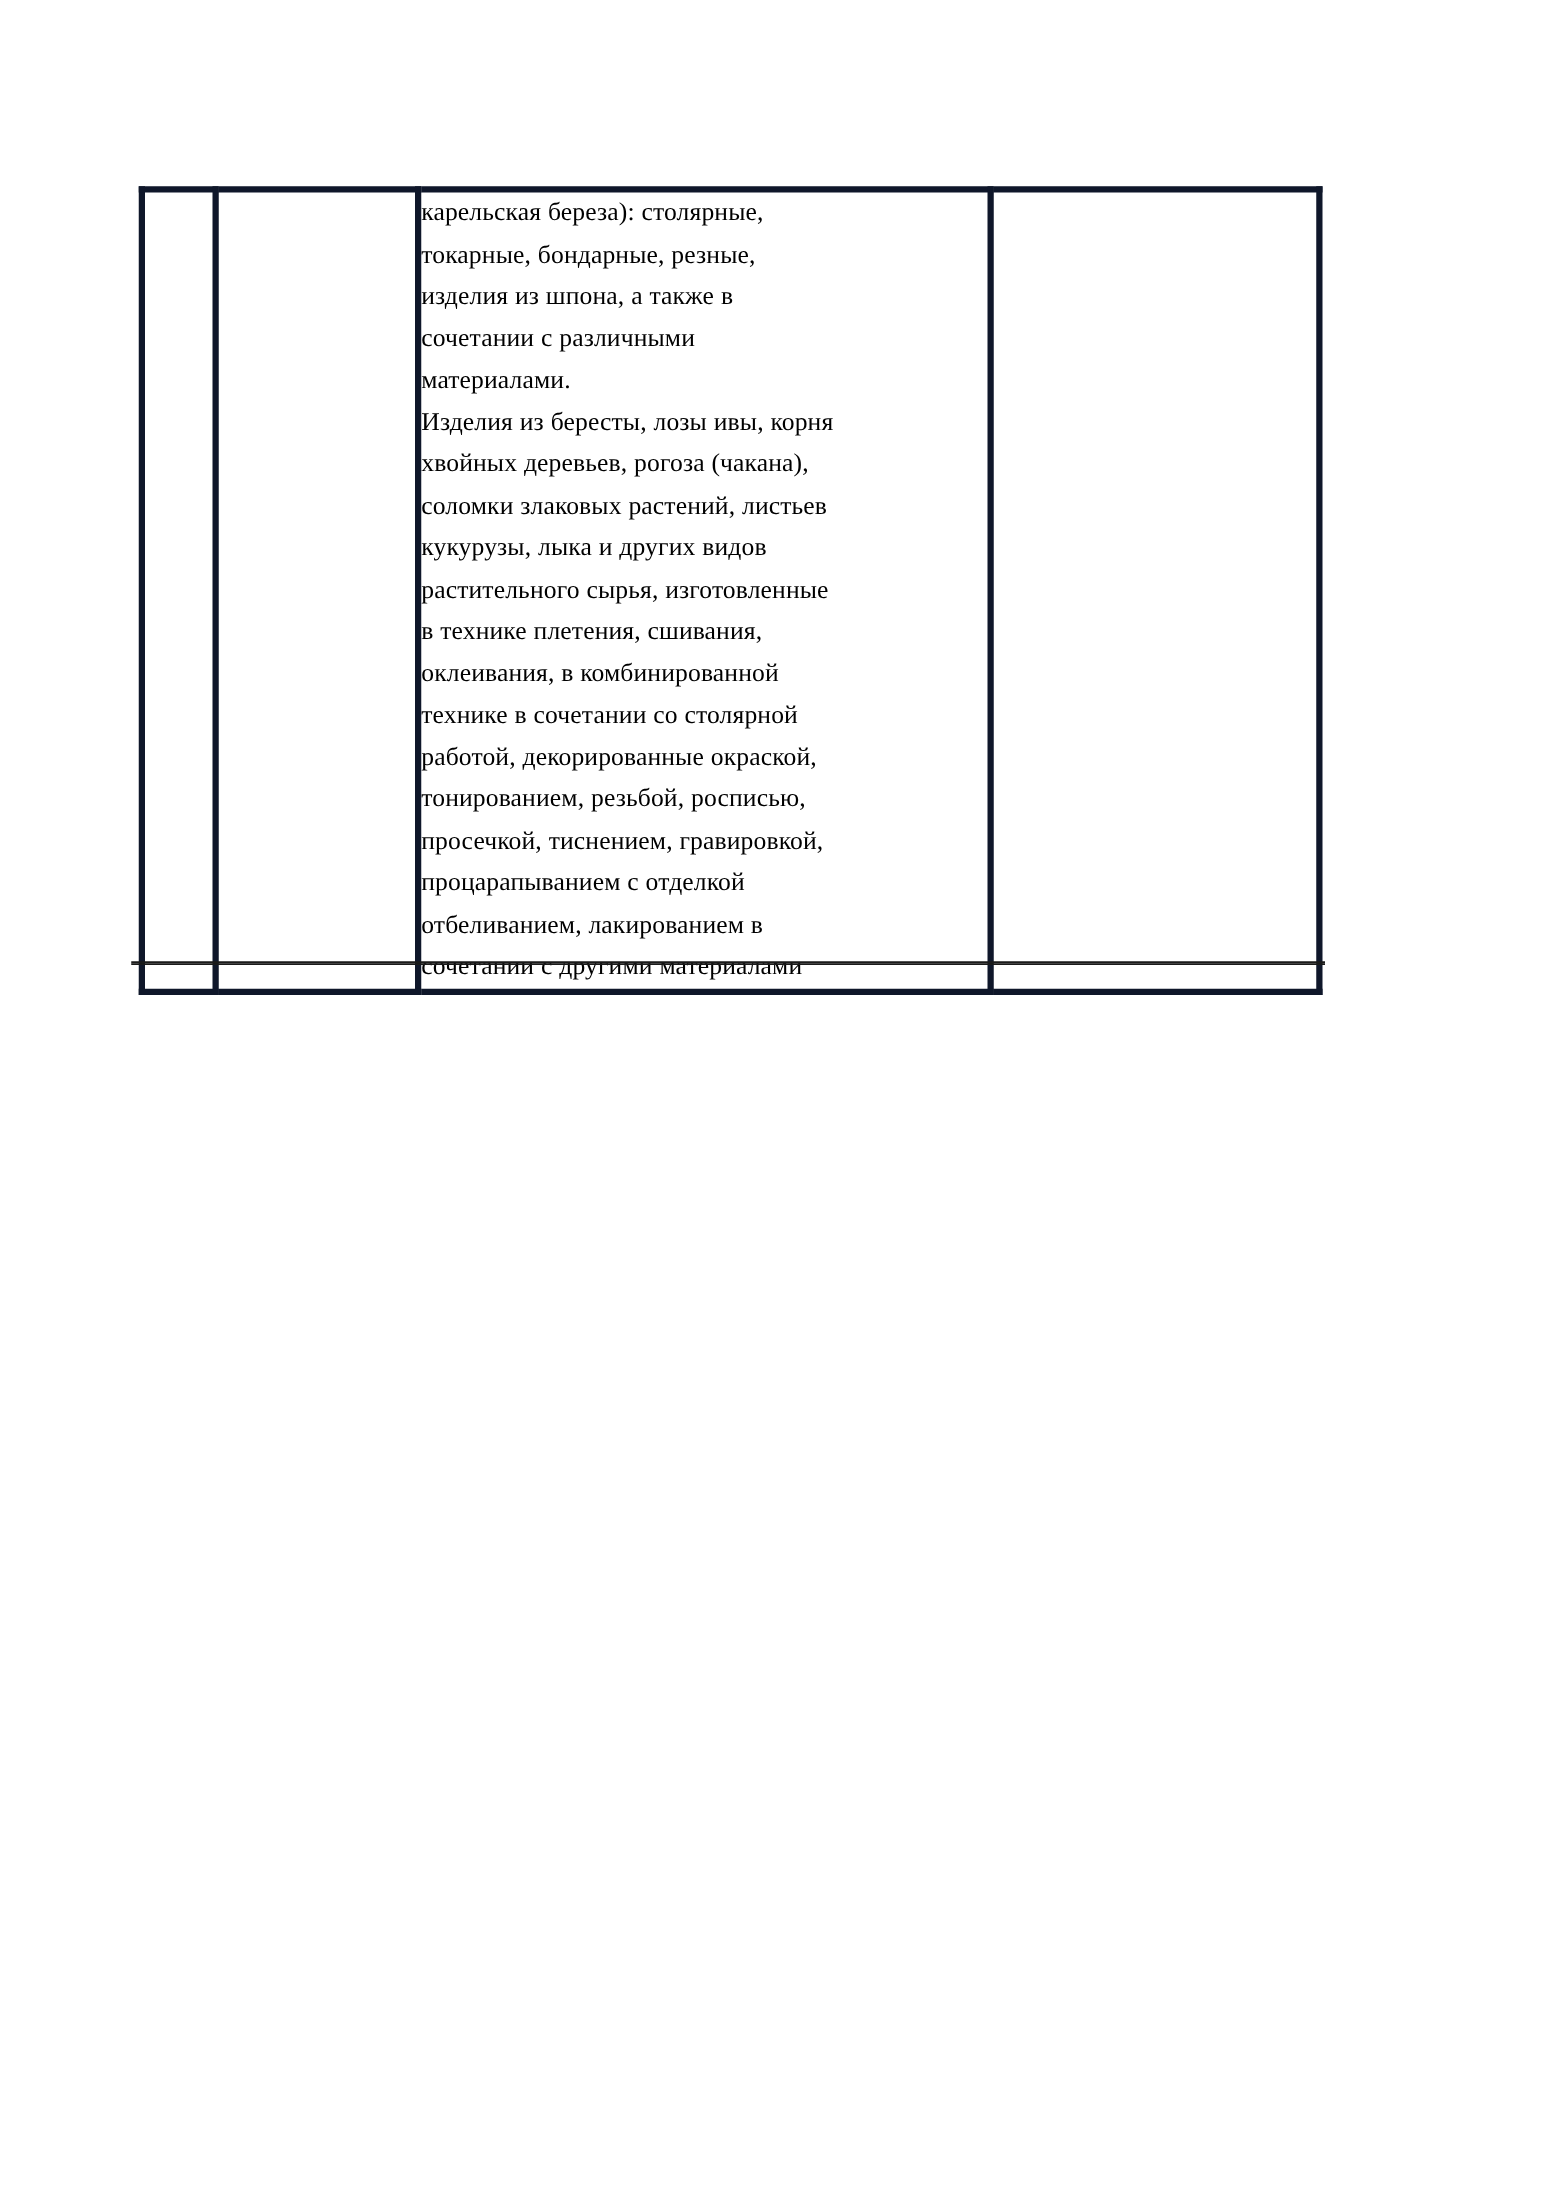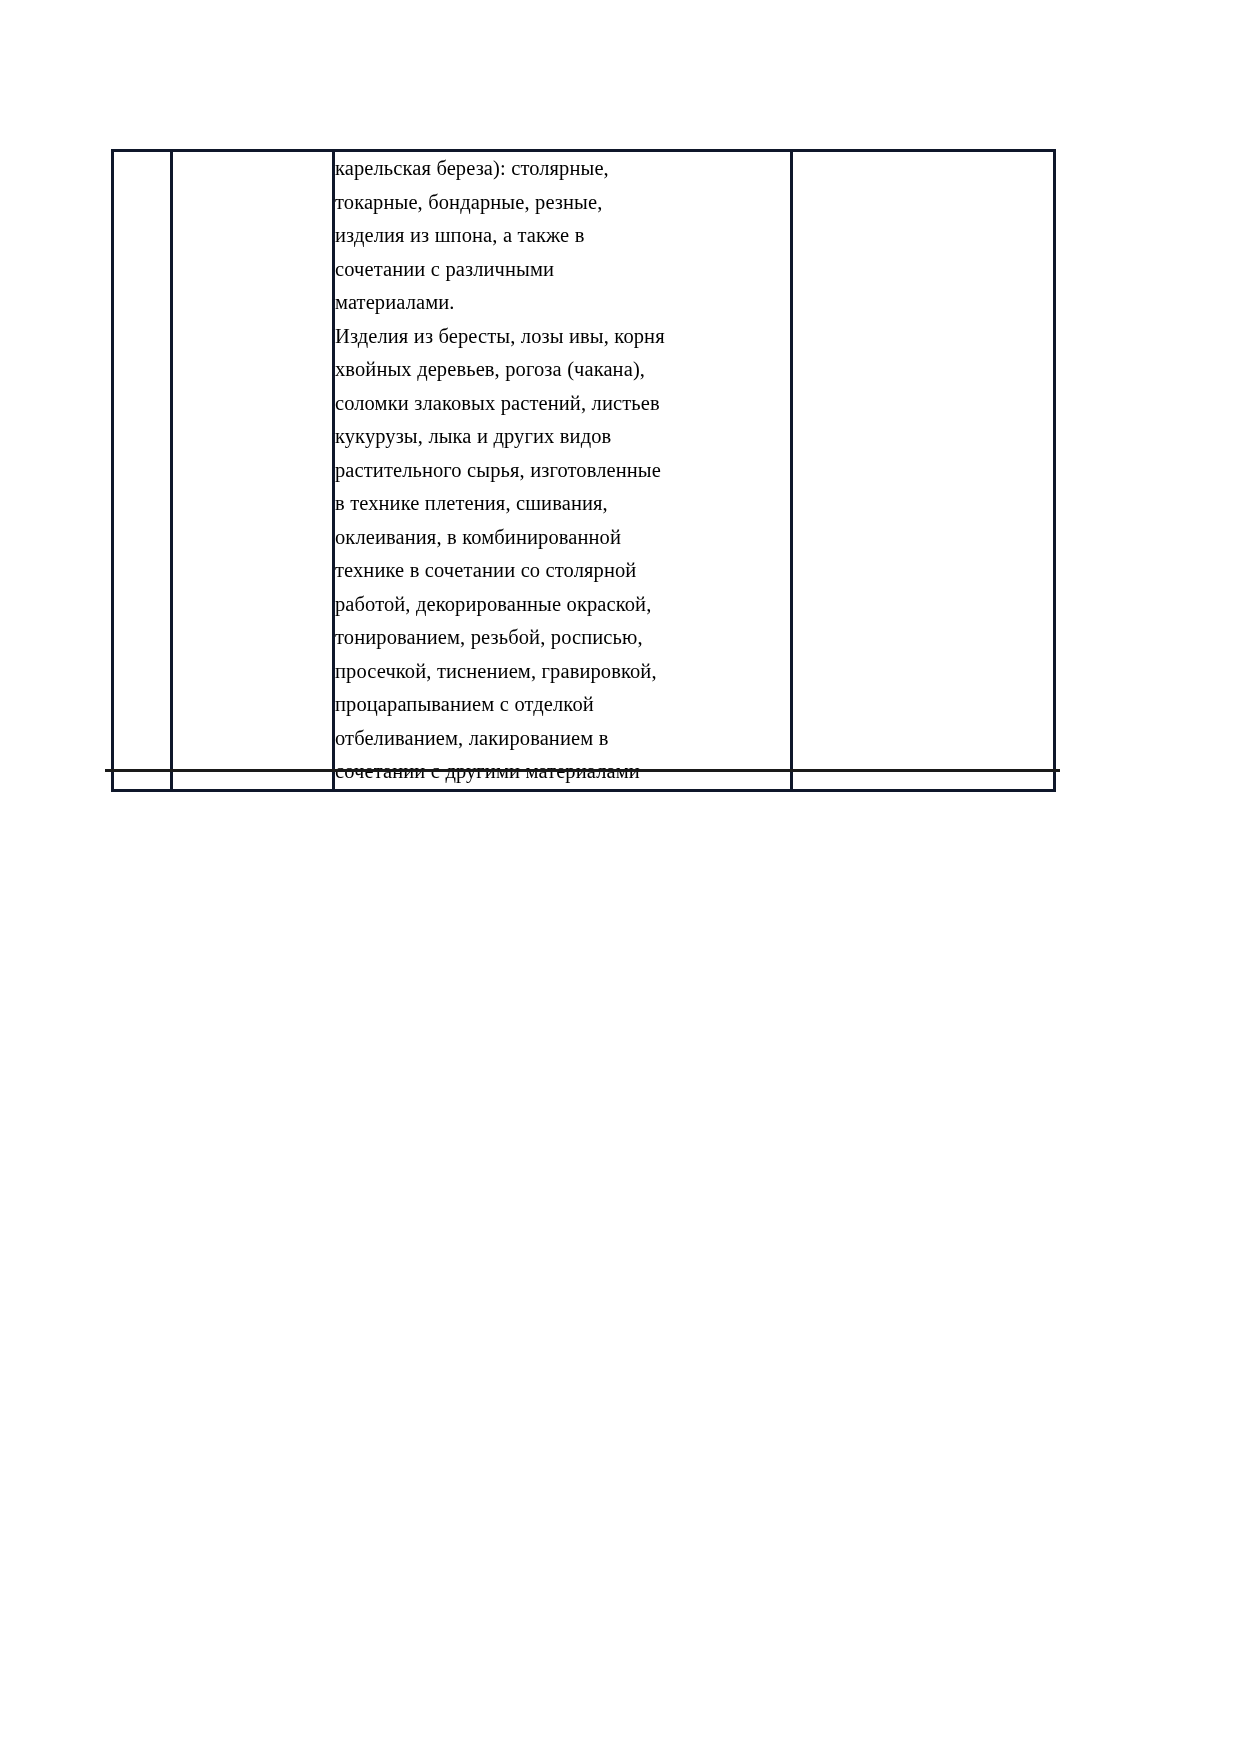--- a/index.html
+++ b/index.html
@@ -28,21 +28,21 @@
     width: 942px;
   }
 
   table.doc-table {
     border-collapse: collapse;
     width: 942px;
     table-layout: fixed;
   }
 
   table.doc-table td {
-    border: 3px solid #0f172a;
+    border: 5px solid #0f172a;
     vertical-align: top;
     padding: 0;
     background: #ffffff;
   }
 
   
   col.c1 { width: 59px; }
   col.c2 { width: 162px; }
   col.c3 { width: 458px; }
   col.c4 { width: 263px; }

